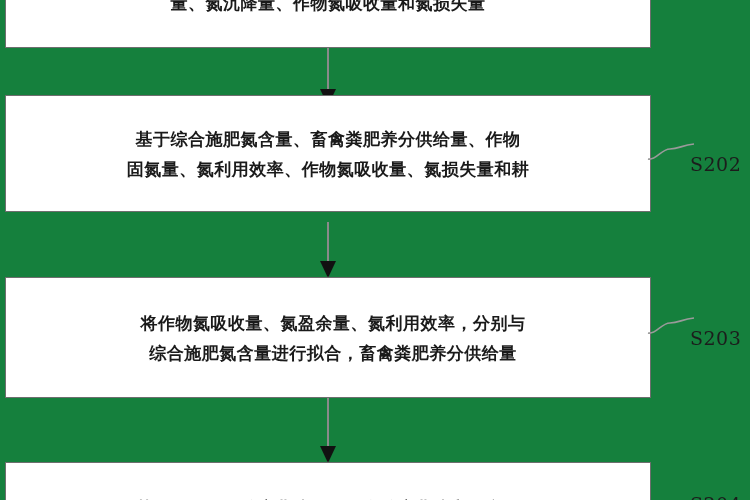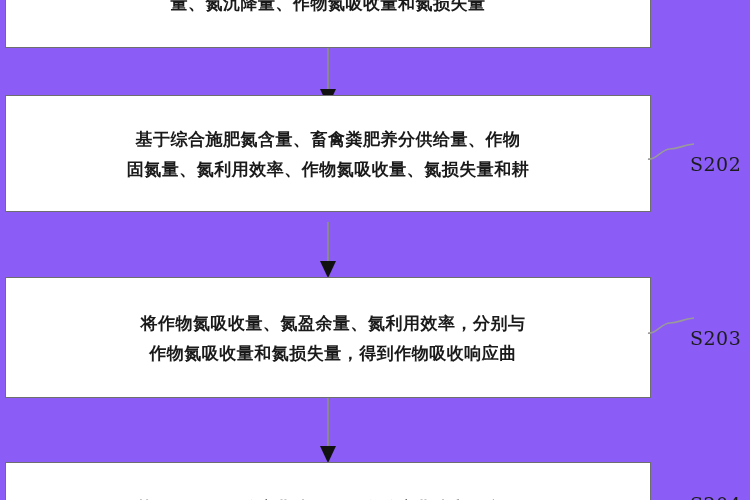--- a/index.html
+++ b/index.html
@@ -12,21 +12,21 @@
     background: #fdfdfd;
     font-family: "DejaVu Sans", "Liberation Sans", sans-serif;
     overflow: hidden;
     position: relative;
   }
 
   
   #page {
     position: absolute;
     inset: 0;
-    background: #8b5cf6;
+    background: #15803d;
     overflow: hidden;
   }
 
   
   .node {
     position: absolute;
     box-sizing: border-box;
     border: 1.5px solid #6e6e6e;
     background: #ffffff;
     color: #1a1a1a;
@@ -151,21 +151,21 @@
     <svg width="46" height="22" viewBox="0 0 46 22" aria-hidden="true">
       <path d="M0,17 C8,19 13,7 22,7 C31,7 34,3 46,2"></path>
     </svg>
   </div>
   <div class="step-label" id="label-s202">S202</div>
 
   <div class="connector" id="connector-2"></div>
 
   <div class="node" id="node-3">
     <span class="line">将作物氮吸收量、氮盈余量、氮利用效率，分别与</span>
-    <span class="line">作物氮吸收量和氮损失量，得到作物吸收响应曲</span>
+    <span class="line">综合施肥氮含量进行拟合，畜禽粪肥养分供给量</span>
   </div>
 
   <div class="leader" id="leader-s203">
     <svg width="46" height="22" viewBox="0 0 46 22" aria-hidden="true">
       <path d="M0,17 C8,19 13,7 22,7 C31,7 34,3 46,2"></path>
     </svg>
   </div>
   <div class="step-label" id="label-s203">S203</div>
 
   <div class="connector" id="connector-3"></div>

